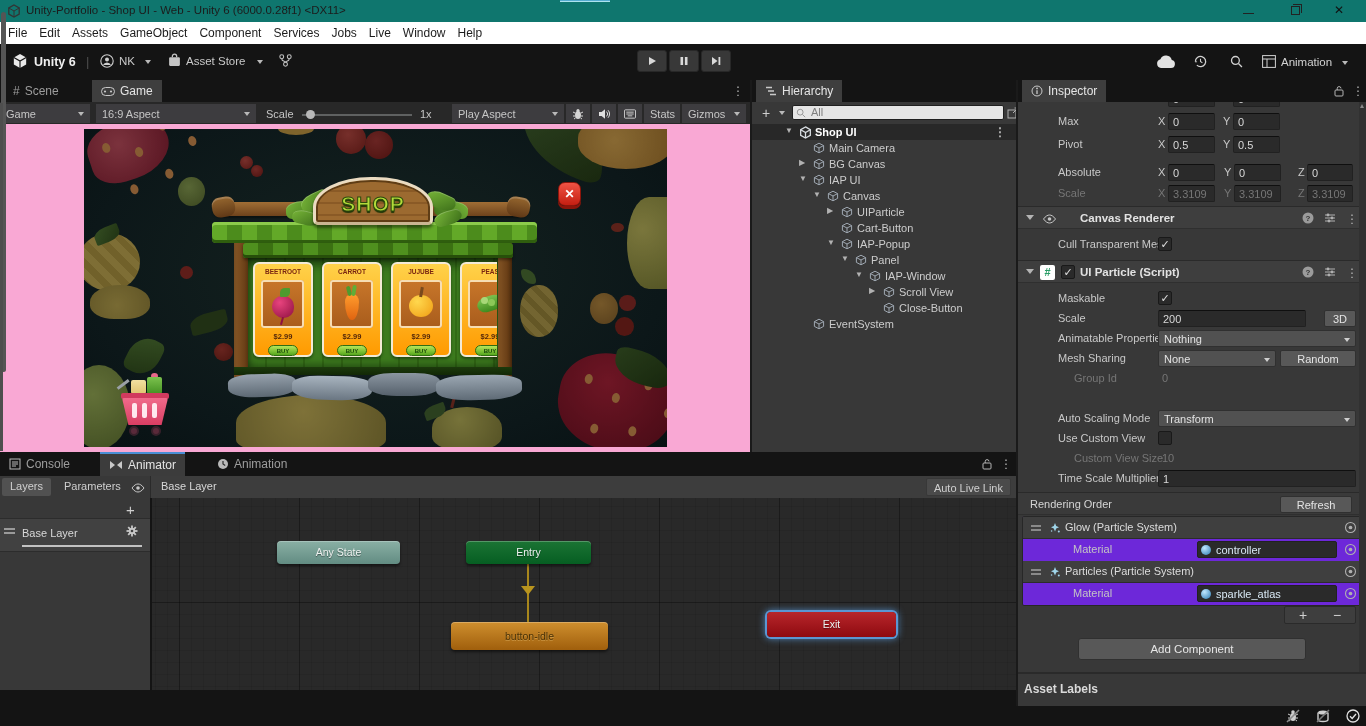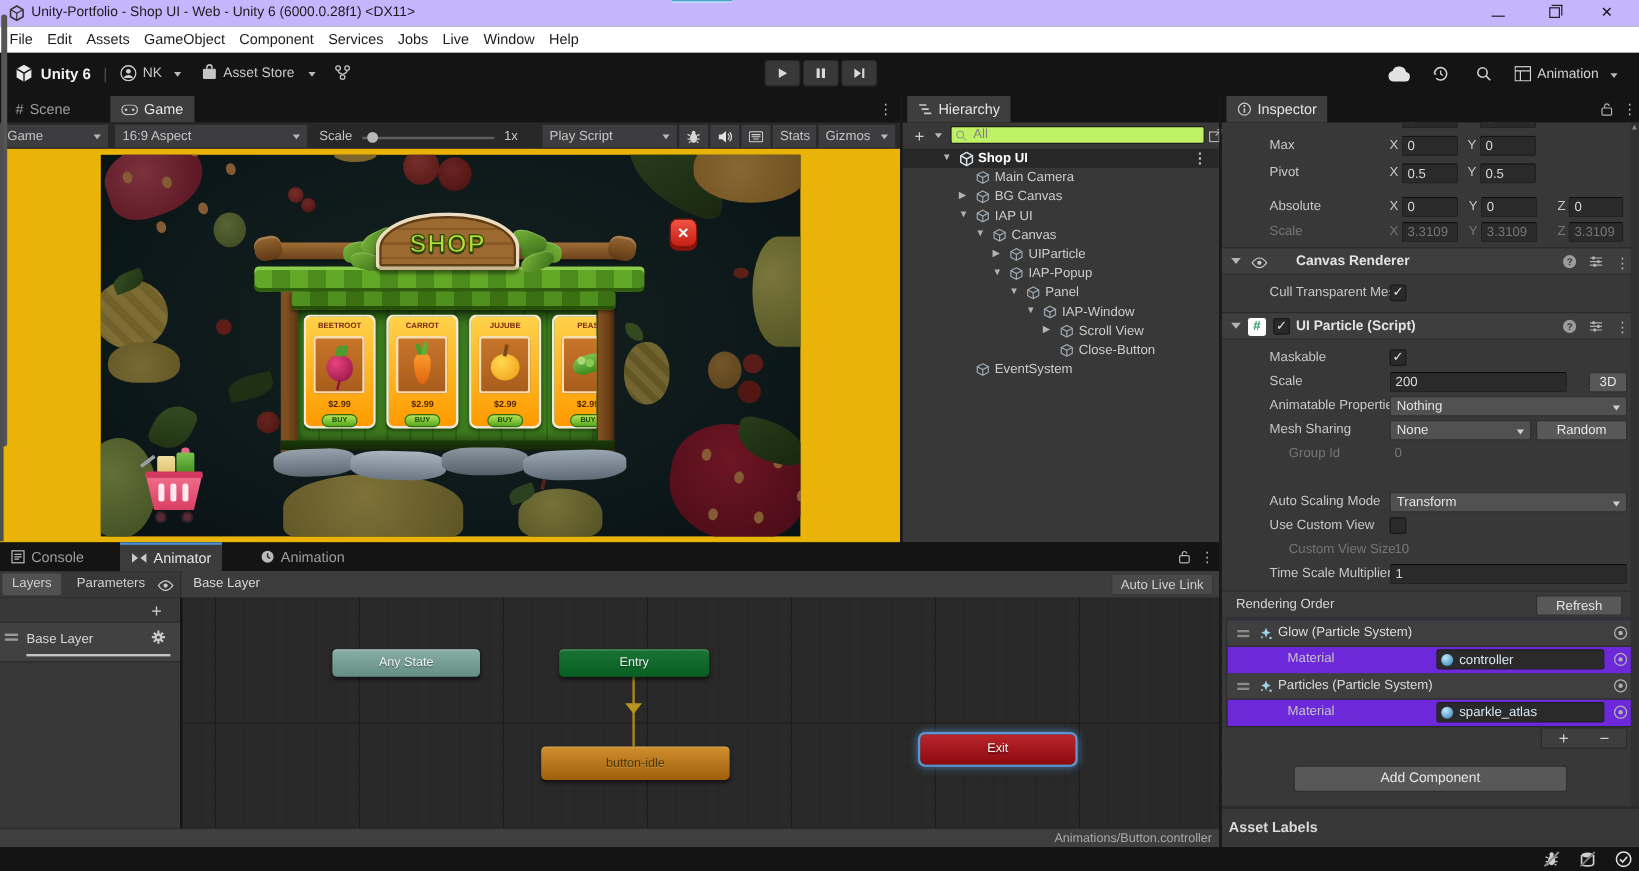--- a/index.html
+++ b/index.html
@@ -1,21 +1,21 @@
 <!DOCTYPE html>
 <html><head>
 <meta charset="utf-8">
 <style>
 * { margin:0; padding:0; box-sizing:border-box; }
 html,body { width:1366px; height:726px; overflow:hidden; }
 #page { position:relative; width:1366px; height:726px; font-family:"Liberation Sans",sans-serif; background:#141414; font-size:11px; color:#c8c8c8; }
 .abs { position:absolute; }
 
 
-#titlebar { position:absolute; left:0; top:0; width:1366px; height:22px; background:#c4b5fd; }
+#titlebar { position:absolute; left:0; top:0; width:1366px; height:22px; background:#0f766e; }
 #title-accent { position:absolute; left:560px; top:0; width:50px; height:2px; background:linear-gradient(#2a8fc0,#d9ffff); }
 #title-text { position:absolute; left:26px; top:4px; font-size:11.5px; color:#1c1c1c; }
 #win-min { position:absolute; left:1243px; top:13px; width:11px; height:1px; background:#222; }
 #win-max { position:absolute; left:1291px; top:6px; width:9px; height:9px; border:1px solid #222; }
 #win-max:before { content:""; position:absolute; left:1px; top:-3px; width:8px; height:8px; border-top:1px solid #222; border-right:1px solid #222; }
 #win-close { position:absolute; left:1334px; top:3px; font-size:12px; color:#111; }
 #menubar { position:absolute; left:0; top:22px; width:1366px; height:22px; background:#ffffff; color:#1c1c1c; font-size:12px; padding-left:2px; }
 #menubar span { display:inline-block; padding:4px 6px 0 6px; }
 
 
@@ -30,21 +30,21 @@
 
 .tabstrip { position:absolute; background:#141414; }
 .tab { position:absolute; top:0; height:22px; display:flex; align-items:center; padding:0 9px; gap:5px; font-size:12px; color:#9d9d9d; }
 .tab.sel { background:#3e3e3e; color:#e4e4e4; }
 .dots { color:#b8b8b8; font-size:12px; letter-spacing:0; }
 
 
 #game-tabstrip { left:0; top:80px; width:750px; height:22px; }
 #game-toolbar { position:absolute; left:0; top:102px; width:750px; height:22px; background:#282828; }
 .gctl { position:absolute; top:2px; height:19px; background:#3d3c3f; color:#c6c6c6; font-size:11px; display:flex; align-items:center; padding:0 6px; }
-#game-content { position:absolute; left:0; top:124px; width:750px; height:328px; background:#eab308; }
+#game-content { position:absolute; left:0; top:124px; width:750px; height:328px; background:#f9a8d4; }
 #game-viewport { position:absolute; left:84px; top:5px; width:583px; height:318px; background:radial-gradient(ellipse at 50% 45%, #152320 0%, #0c1719 70%, #081113 100%); overflow:hidden; }
 #fruit-layer { position:absolute; inset:0; filter:saturate(0.78) brightness(0.62); }
 .fruit { position:absolute; }
 
 
 #shop { position:absolute; left:128px; top:48px; width:325px; height:226px; }
 #shop-beam { position:absolute; left:1px; top:25px; width:316px; height:14px; background:linear-gradient(#a06e35,#6e431c); border-radius:7px; box-shadow:0 2px 2px rgba(0,0,0,.4); }
 #shop-beam:before, #shop-beam:after { content:""; position:absolute; top:-5px; width:23px; height:20px; background:linear-gradient(#96672f,#5f3816); border-radius:8px; box-shadow:inset 0 2px 0 rgba(255,255,255,.18); }
 #shop-beam:before { left:-1px; transform:rotate(-10deg); } #shop-beam:after { right:-1px; transform:rotate(10deg); }
 .leafclus { position:absolute; width:42px; height:36px; z-index:3; }
@@ -63,21 +63,21 @@
 .card-name { position:absolute; left:0; right:0; top:4px; text-align:center; font-size:6.5px; font-weight:bold; color:#7a2510; letter-spacing:0; }
 .card-panel { position:absolute; left:6px; top:16px; width:43px; height:48px; background:linear-gradient(#c8762a,#a85c1c); border-radius:3px; box-shadow:inset 0 0 0 2px #f7ddb2; }
 .card-price { position:absolute; left:0; right:0; top:68px; text-align:center; font-size:7.5px; font-weight:bold; color:#54280a; }
 .card-buy { position:absolute; left:50%; top:81px; transform:translateX(-50%); width:30px; height:11px; background:linear-gradient(#b6e55a,#56a81e); border:1px solid #2f6e12; border-radius:6px; text-align:center; font-size:6px; font-weight:bold; color:#17470a; line-height:10px; }
 #close-btn { position:absolute; left:474px; top:53px; width:23px; height:24px; background:linear-gradient(#f05344,#c41f12); border-radius:7px; border:1px solid #8c150b; box-shadow:0 3px 0 #8c150b; color:#fff; font-weight:bold; font-size:12px; text-align:center; line-height:22px; }
 #cart { position:absolute; left:33px; top:245px; width:57px; height:65px; }
 
 
 #hier-tabstrip { left:752px; top:80px; width:264px; height:22px; }
 #hier-toolbar { position:absolute; left:752px; top:102px; width:264px; height:22px; background:#383838; }
-#hier-search { position:absolute; left:40px; top:3px; width:212px; height:15px; background:#bef264; border:1px solid #1f1f1f; border-radius:2px; color:#7f7f7f; font-size:11px; padding-left:18px; line-height:13px; }
+#hier-search { position:absolute; left:40px; top:3px; width:212px; height:15px; background:#e5e5e5; border:1px solid #1f1f1f; border-radius:2px; color:#7f7f7f; font-size:11px; padding-left:18px; line-height:13px; }
 #hier-tree { position:absolute; left:752px; top:124px; width:264px; height:328px; background:#383838; overflow:hidden; }
 .hrow { position:relative; width:100%; height:16px; color:#cccccc; font-size:11px; }
 .hrow.hheader { background:#282828; color:#ffffff; font-weight:bold; }
 .harrow { position:absolute; top:2px; font-size:8px; color:#b2b2b2; }
 .hicon { position:absolute; top:2px; }
 .hlabel { position:absolute; top:1.5px; white-space:nowrap; }
 
 
 #anim-tabstrip { left:0; top:452px; width:1016px; height:24px; }
 #anim-toolbar { position:absolute; left:0; top:476px; width:1016px; height:22px; background:#383838; }
@@ -235,21 +235,21 @@
       </div>
     <div class="gctl" style="left:96px;width:160px">
         <span>16:9 Aspect</span>
         <span class="ddarrow" style="margin-left:auto"></span>
       </div>
     <span class="abs" style="left:266px;top:6px;color:#c6c6c6">Scale</span>
     <div class="abs" style="left:302px;top:12px;width:110px;height:2px;background:#5f6161"></div>
     <div class="abs" style="left:306px;top:8px;width:9px;height:9px;border-radius:50%;background:#b8b8b8"></div>
     <span class="abs" style="left:420px;top:6px;color:#c6c6c6">1x</span>
     <div class="gctl" style="left:452px;width:112px">
-        <span>Play Script</span>
+        <span>Play Aspect</span>
         <span class="ddarrow" style="margin-left:auto"></span>
       </div>
     <div class="gctl" style="left:566px;width:24px">
         <svg width="12" height="12" viewBox="0 0 12 12">
           <ellipse cx="6" cy="7" rx="3" ry="4" fill="#d5d5d5"></ellipse>
           <circle cx="6" cy="2.5" r="1.6" fill="#d5d5d5"></circle>
           <path d="M3 5 1 4M3 8H1M3.5 10l-1.5 1M9 5l2-1M9 8h2M8.5 10l1.5 1" stroke="#d5d5d5"></path>
         </svg>
       </div>
     <div class="gctl" style="left:592px;width:24px">
@@ -460,20 +460,27 @@
       </div>
       <div class="hrow">
         <span class="harrow" style="left: 75px;">▶</span>
         <span class="hicon" style="left: 89px;"><svg width="12" height="12" viewBox="0 0 12 12">
             <path d="M6 1.2 10.6 3.6v4.8L6 10.8 1.4 8.4V3.6Z" fill="none" stroke="#9fa8b2"></path>
             <path d="M1.4 3.6 6 6l4.6-2.4M6 6v4.8" fill="none" stroke="#9fa8b2"></path>
           </svg></span>
         <span class="hlabel" style="left: 105px;">UIParticle</span>
       </div>
       <div class="hrow">
+        <span class="hicon" style="left: 89px;"><svg width="12" height="12" viewBox="0 0 12 12">
+            <path d="M6 1.2 10.6 3.6v4.8L6 10.8 1.4 8.4V3.6Z" fill="none" stroke="#9fa8b2"></path>
+            <path d="M1.4 3.6 6 6l4.6-2.4M6 6v4.8" fill="none" stroke="#9fa8b2"></path>
+          </svg></span>
+        <span class="hlabel" style="left: 105px;">Cart-Button</span>
+      </div>
+      <div class="hrow">
         <span class="harrow" style="left: 75px;">▼</span>
         <span class="hicon" style="left: 89px;"><svg width="12" height="12" viewBox="0 0 12 12">
             <path d="M6 1.2 10.6 3.6v4.8L6 10.8 1.4 8.4V3.6Z" fill="none" stroke="#9fa8b2"></path>
             <path d="M1.4 3.6 6 6l4.6-2.4M6 6v4.8" fill="none" stroke="#9fa8b2"></path>
           </svg></span>
         <span class="hlabel" style="left: 105px;">IAP-Popup</span>
       </div>
       <div class="hrow">
         <span class="harrow" style="left: 89px;">▼</span>
         <span class="hicon" style="left: 103px;"><svg width="12" height="12" viewBox="0 0 12 12">
@@ -573,23 +580,20 @@
     </div>
     <div class="abs" style="left:0;top:53px;width:150px;height:1px;background:#2c2c2c"></div>
   </div>
   <div id="anim-grid">
     <div id="trans-line"></div>
     <div id="trans-head"></div>
     <div class="node" id="node-anystate">Any State</div>
     <div class="node" id="node-entry">Entry</div>
     <div class="node" id="node-idle">button-idle</div>
     <div class="node" id="node-exit">Exit</div>
-  </div>
-  <div id="anim-bottombar">
-    <span id="anim-path">Animations/Button.controller</span>
   </div>
 
   <div class="tabstrip" id="insp-tabstrip">
     <div class="tab sel" style="left:4px">
         <svg width="12" height="12" viewBox="0 0 12 12">
           <circle cx="6" cy="6" r="5" fill="none" stroke="#c9c9c9"></circle>
           <path d="M6 5.2V9" stroke="#c9c9c9" stroke-width="1.3"></path>
           <circle cx="6" cy="3.4" r="0.9" fill="#c9c9c9"></circle>
         </svg>
         <span>Inspector</span>

